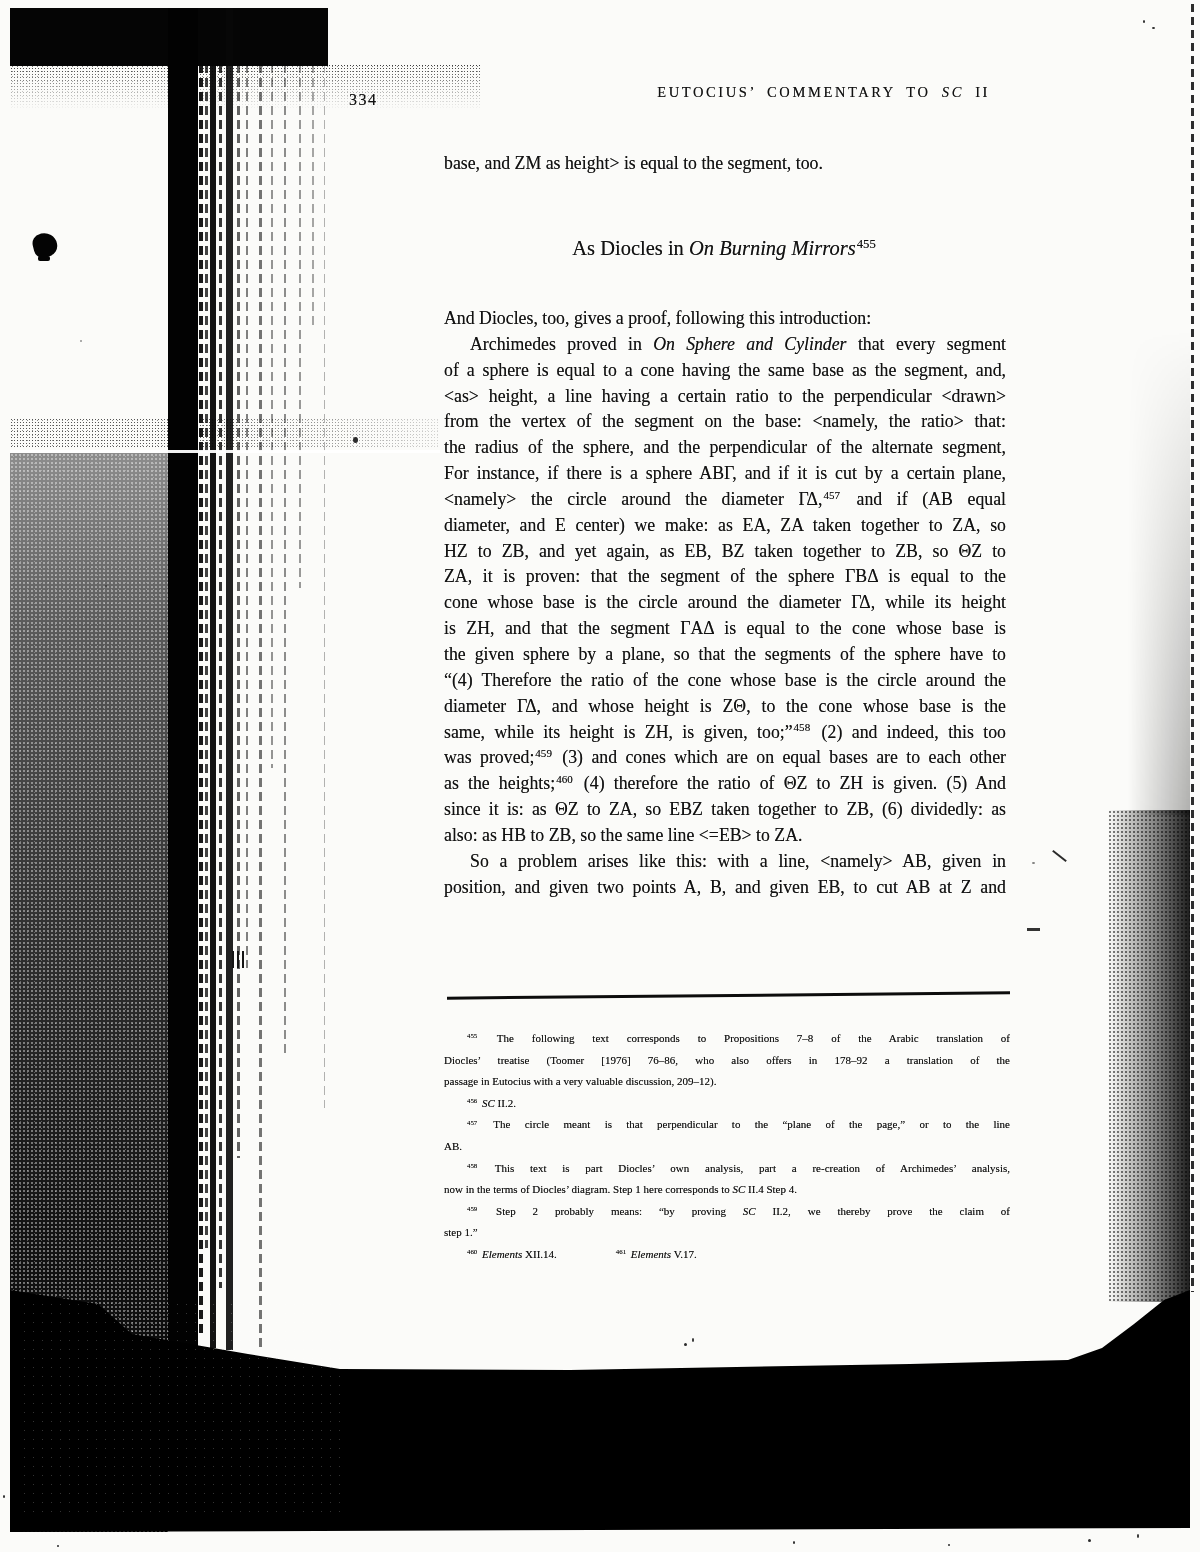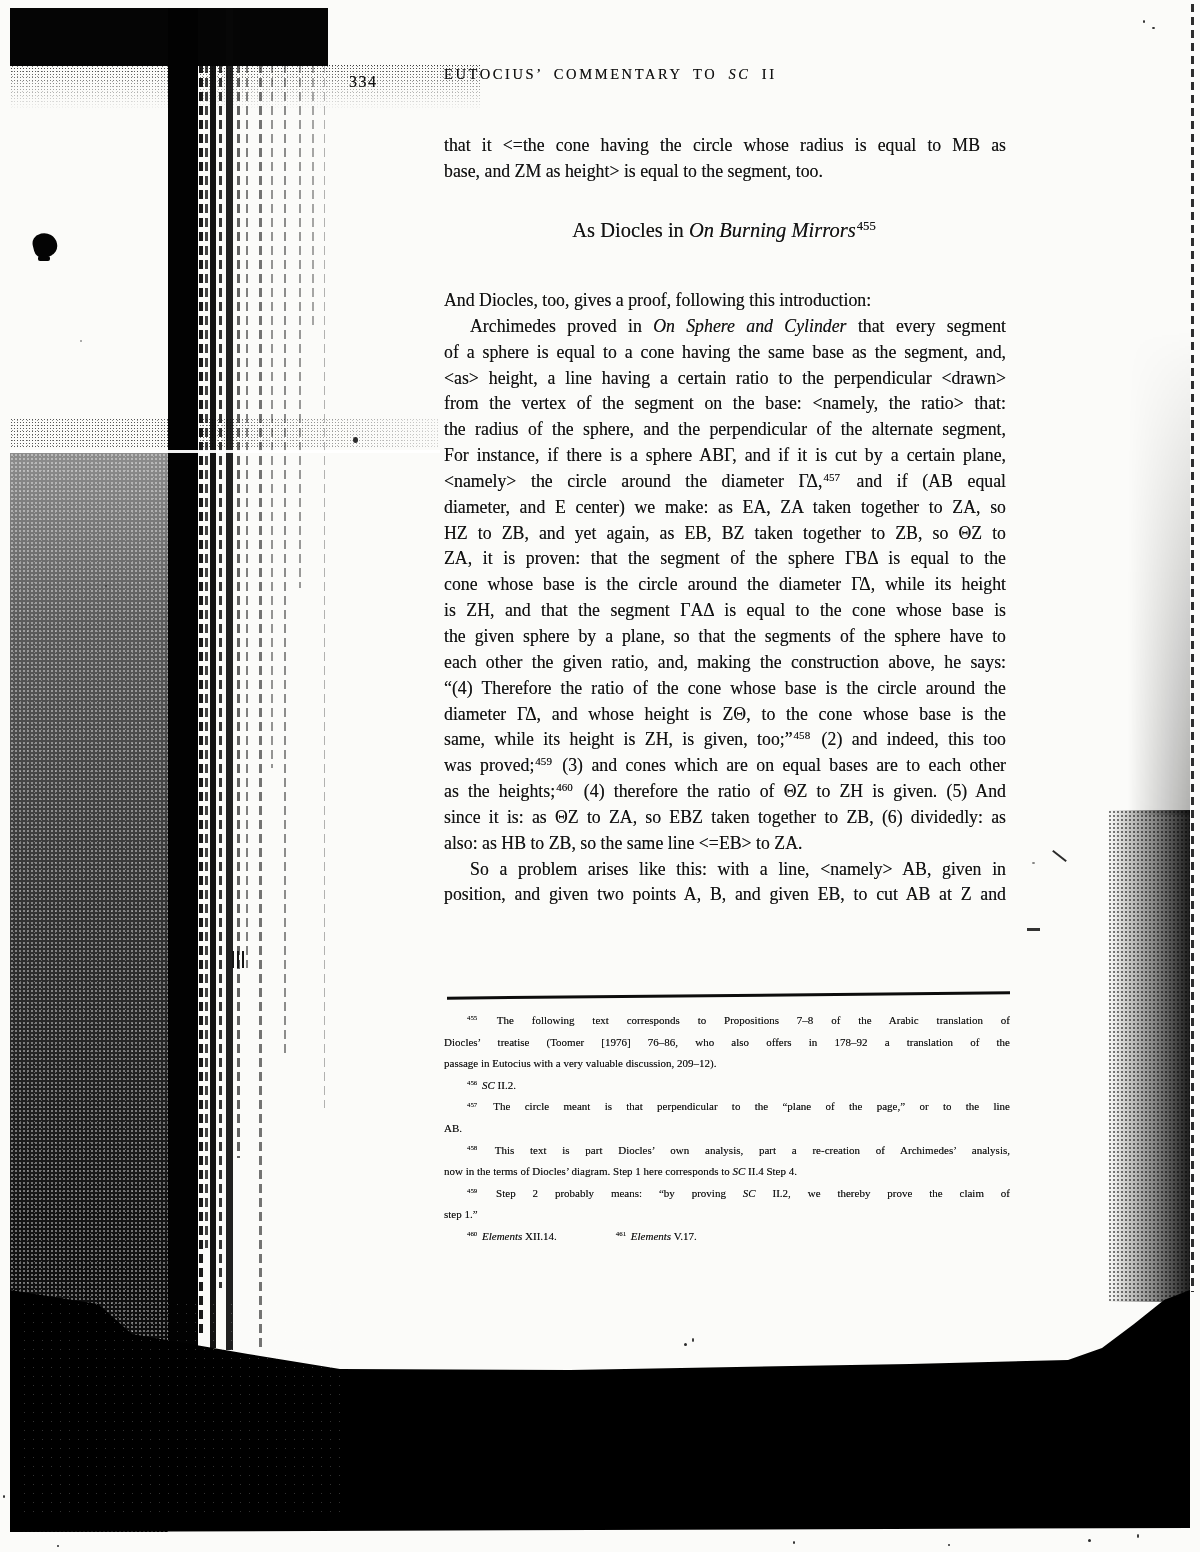--- a/index.html
+++ b/index.html
@@ -3,23 +3,23 @@
 <meta charset="utf-8">
 <style>
   html,body{margin:0;padding:0;}
   .page{
     position:relative; width:1200px; height:1552px;
     background:#fbfbf9; overflow:hidden;
     font-family:"Liberation Serif", serif;
     color:#121212;
   }
   
-  .txt{position:absolute; z-index:3; text-shadow:0 0 .4px rgba(0,0,0,.55);}
+  .txt{position:absolute; z-index:3; text-shadow:0 0 .4px rgba(0,0,0,.55);margin-top:18px;}
   .page-number{left:349px; top:73px; font-size:16px; letter-spacing:1.5px;}
-  .running-header{left:444px; top:66px; width:562px; text-align:left;
+  .running-header{left:428px; top:66px; width:562px; text-align:right;
     font-size:14.5px; letter-spacing:2.6px; word-spacing:5px;}
   .intro-block{left:444px; top:133px; width:562px; font-size:17.8px;}
   .section-heading{left:444px; top:219px; width:562px; text-align:center; font-size:20.5px;}
   .body-block{left:444px; top:288px; width:562px; font-size:17.8px;}
   .foot-rule{position:absolute; z-index:3; left:447px; top:994px; width:563px; height:3px;
     background:#0c0c0c; transform:rotate(-0.55deg);}
   .foot-block{left:444px; top:1010px; width:566px; font-size:11px;}
   .tline{white-space:nowrap; overflow:visible;}
   .intro-block .tline, .body-block .tline{height:25.85px; line-height:25.85px;}
   .foot-block .tline{height:21.6px; line-height:21.6px;}
@@ -142,42 +142,40 @@
   <div class="speck" style="left:1152px; top:27px; width:3px; height:2px;"></div>
   <div class="speck" style="left:105px; top:585px; width:2px; height:2px; opacity:.6;"></div>
   <div class="speck" style="left:80px; top:340px; width:2px; height:2px; opacity:.5;"></div>
   <div class="speck" style="left:353px; top:437px; width:5px; height:6px;"></div>
   <div class="speck" style="left:1032px; top:862px; width:3px; height:2px; opacity:.6;"></div>
 
   <div class="txt page-number">334</div>
   <div class="txt running-header"><span>EUTOCIUS’ COMMENTARY TO </span><span class="seg-i">SC</span><span> II</span></div>
 
   <div class="txt intro-block">
-      <div class="tline just"><span>that it &lt;=the cone having the circle whose radius is equal to MB as</span></div>
       <div class="tline"><span>base, and ZM as height&gt; is equal to the segment, too.</span></div>
     </div>
 
   <div class="txt section-heading"><span>As Diocles in </span><span class="seg-i">On Burning Mirrors</span><span class="seg-sup">455</span></div>
 
   <div class="txt body-block">
       <div class="tline"><span>And Diocles, too, gives a proof, following this introduction:</span></div>
       <div class="tline just ind"><span>Archimedes proved in </span><span class="seg-i">On Sphere and Cylinder</span><span> that every segment</span></div>
       <div class="tline just"><span>of a sphere is equal to a cone having the same base as the segment, and,</span></div>
       <div class="tline just"><span>&lt;as&gt; height, a line having a certain ratio to the perpendicular &lt;drawn&gt;</span></div>
       <div class="tline just"><span>from the vertex of the segment on the base: &lt;namely, the ratio&gt; that:</span></div>
       <div class="tline just"><span>the radius of the sphere, and the perpendicular of the alternate segment,</span></div>
       <div class="tline just"><span>For instance, if there is a sphere ABΓ, and if it is cut by a certain plane,</span></div>
       <div class="tline just"><span>&lt;namely&gt; the circle around the diameter ΓΔ,</span><span class="seg-sup">457</span><span> and if (AB equal</span></div>
       <div class="tline just"><span>diameter, and E center) we make: as EA, ZA taken together to ZA, so</span></div>
       <div class="tline just"><span>HZ to ZB, and yet again, as EB, BZ taken together to ZB, so ΘZ to</span></div>
       <div class="tline just"><span>ZA, it is proven: that the segment of the sphere ΓBΔ is equal to the</span></div>
       <div class="tline just"><span>cone whose base is the circle around the diameter ΓΔ, while its height</span></div>
       <div class="tline just"><span>is ZH, and that the segment ΓAΔ is equal to the cone whose base is</span></div>
       <div class="tline just"><span>the given sphere by a plane, so that the segments of the sphere have to</span></div>
-      <div class="tline just"><span>each other the given ratio, and, making the construction above, he says:</span></div>
       <div class="tline just"><span>“(4) Therefore the ratio of the cone whose base is the circle around the</span></div>
       <div class="tline just"><span>diameter ΓΔ, and whose height is ZΘ, to the cone whose base is the</span></div>
       <div class="tline just"><span>same, while its height is ZH, is given, too;”</span><span class="seg-sup">458</span><span> (2) and indeed, this too</span></div>
       <div class="tline just"><span>was proved;</span><span class="seg-sup">459</span><span> (3) and cones which are on equal bases are to each other</span></div>
       <div class="tline just"><span>as the heights;</span><span class="seg-sup">460</span><span> (4) therefore the ratio of ΘZ to ZH is given. (5) And</span></div>
       <div class="tline just"><span>since it is: as ΘZ to ZA, so EBZ taken together to ZB, (6) dividedly: as</span></div>
       <div class="tline"><span>also: as HB to ZB, so the same line &lt;=EB&gt; to ZA.</span></div>
       <div class="tline just ind"><span>So a problem arises like this: with a line, &lt;namely&gt; AB, given in</span></div>
       <div class="tline just"><span>position, and given two points A, B, and given EB, to cut AB at Z and</span></div>
     </div>

